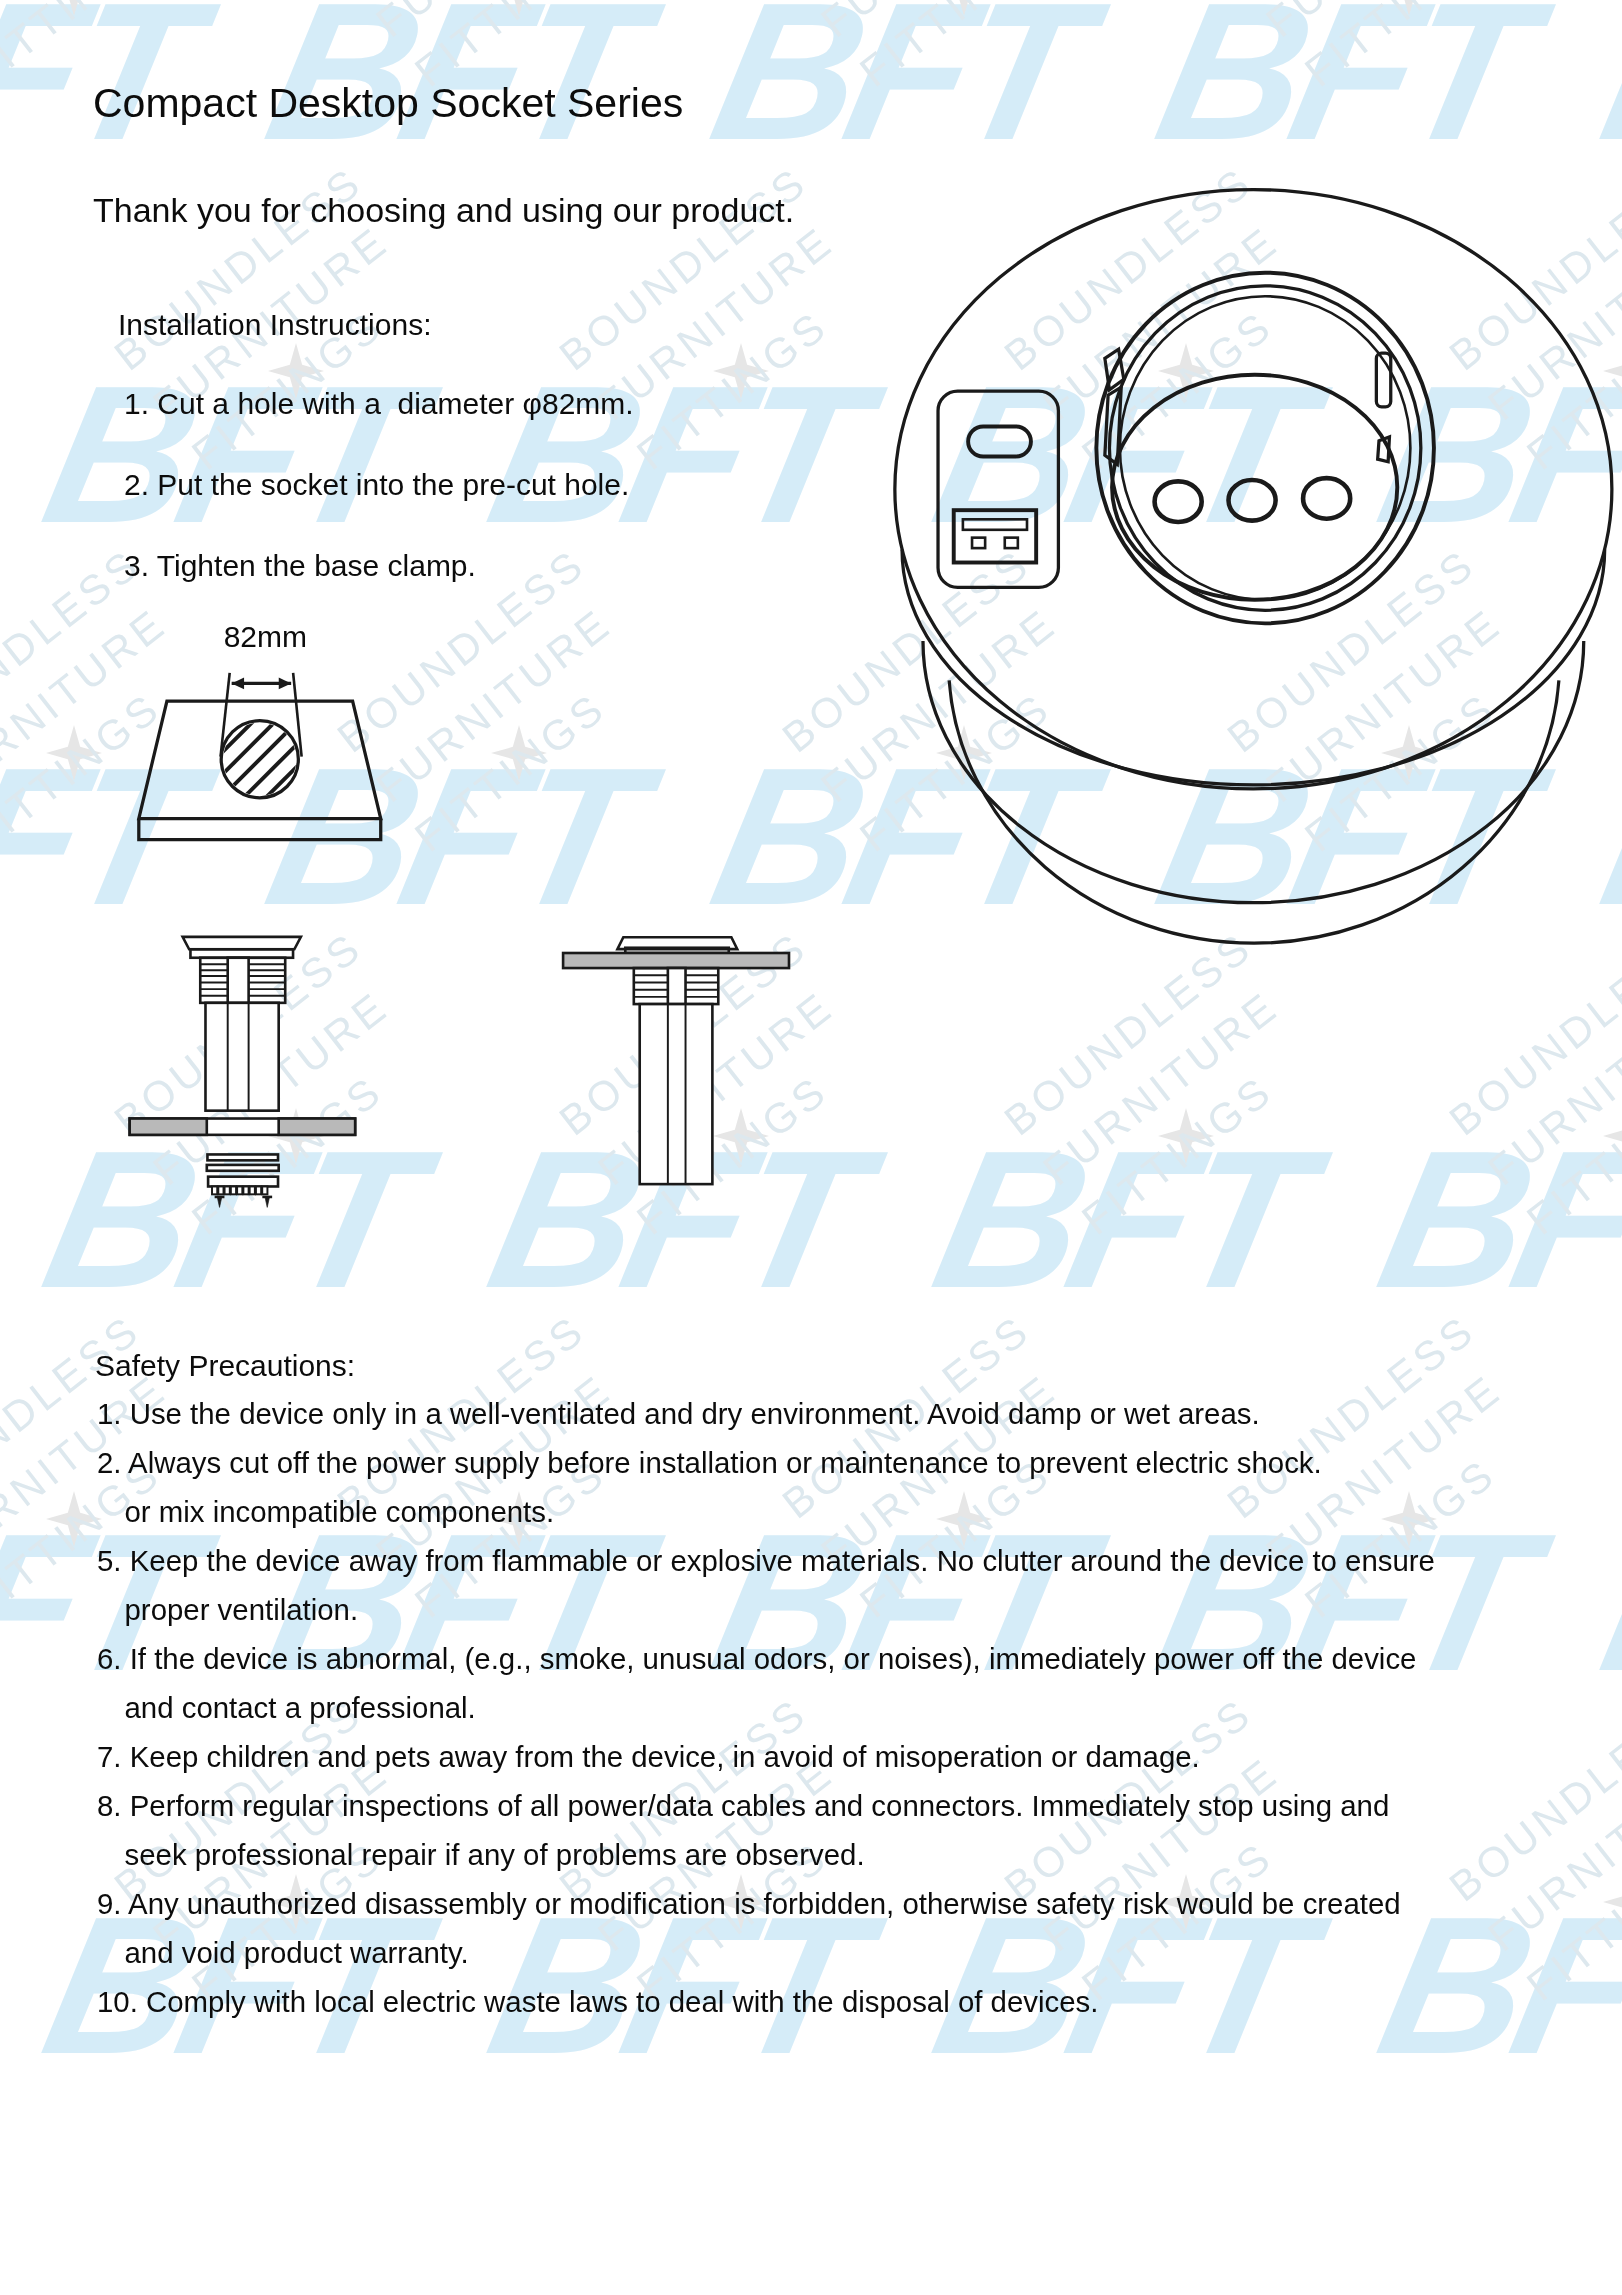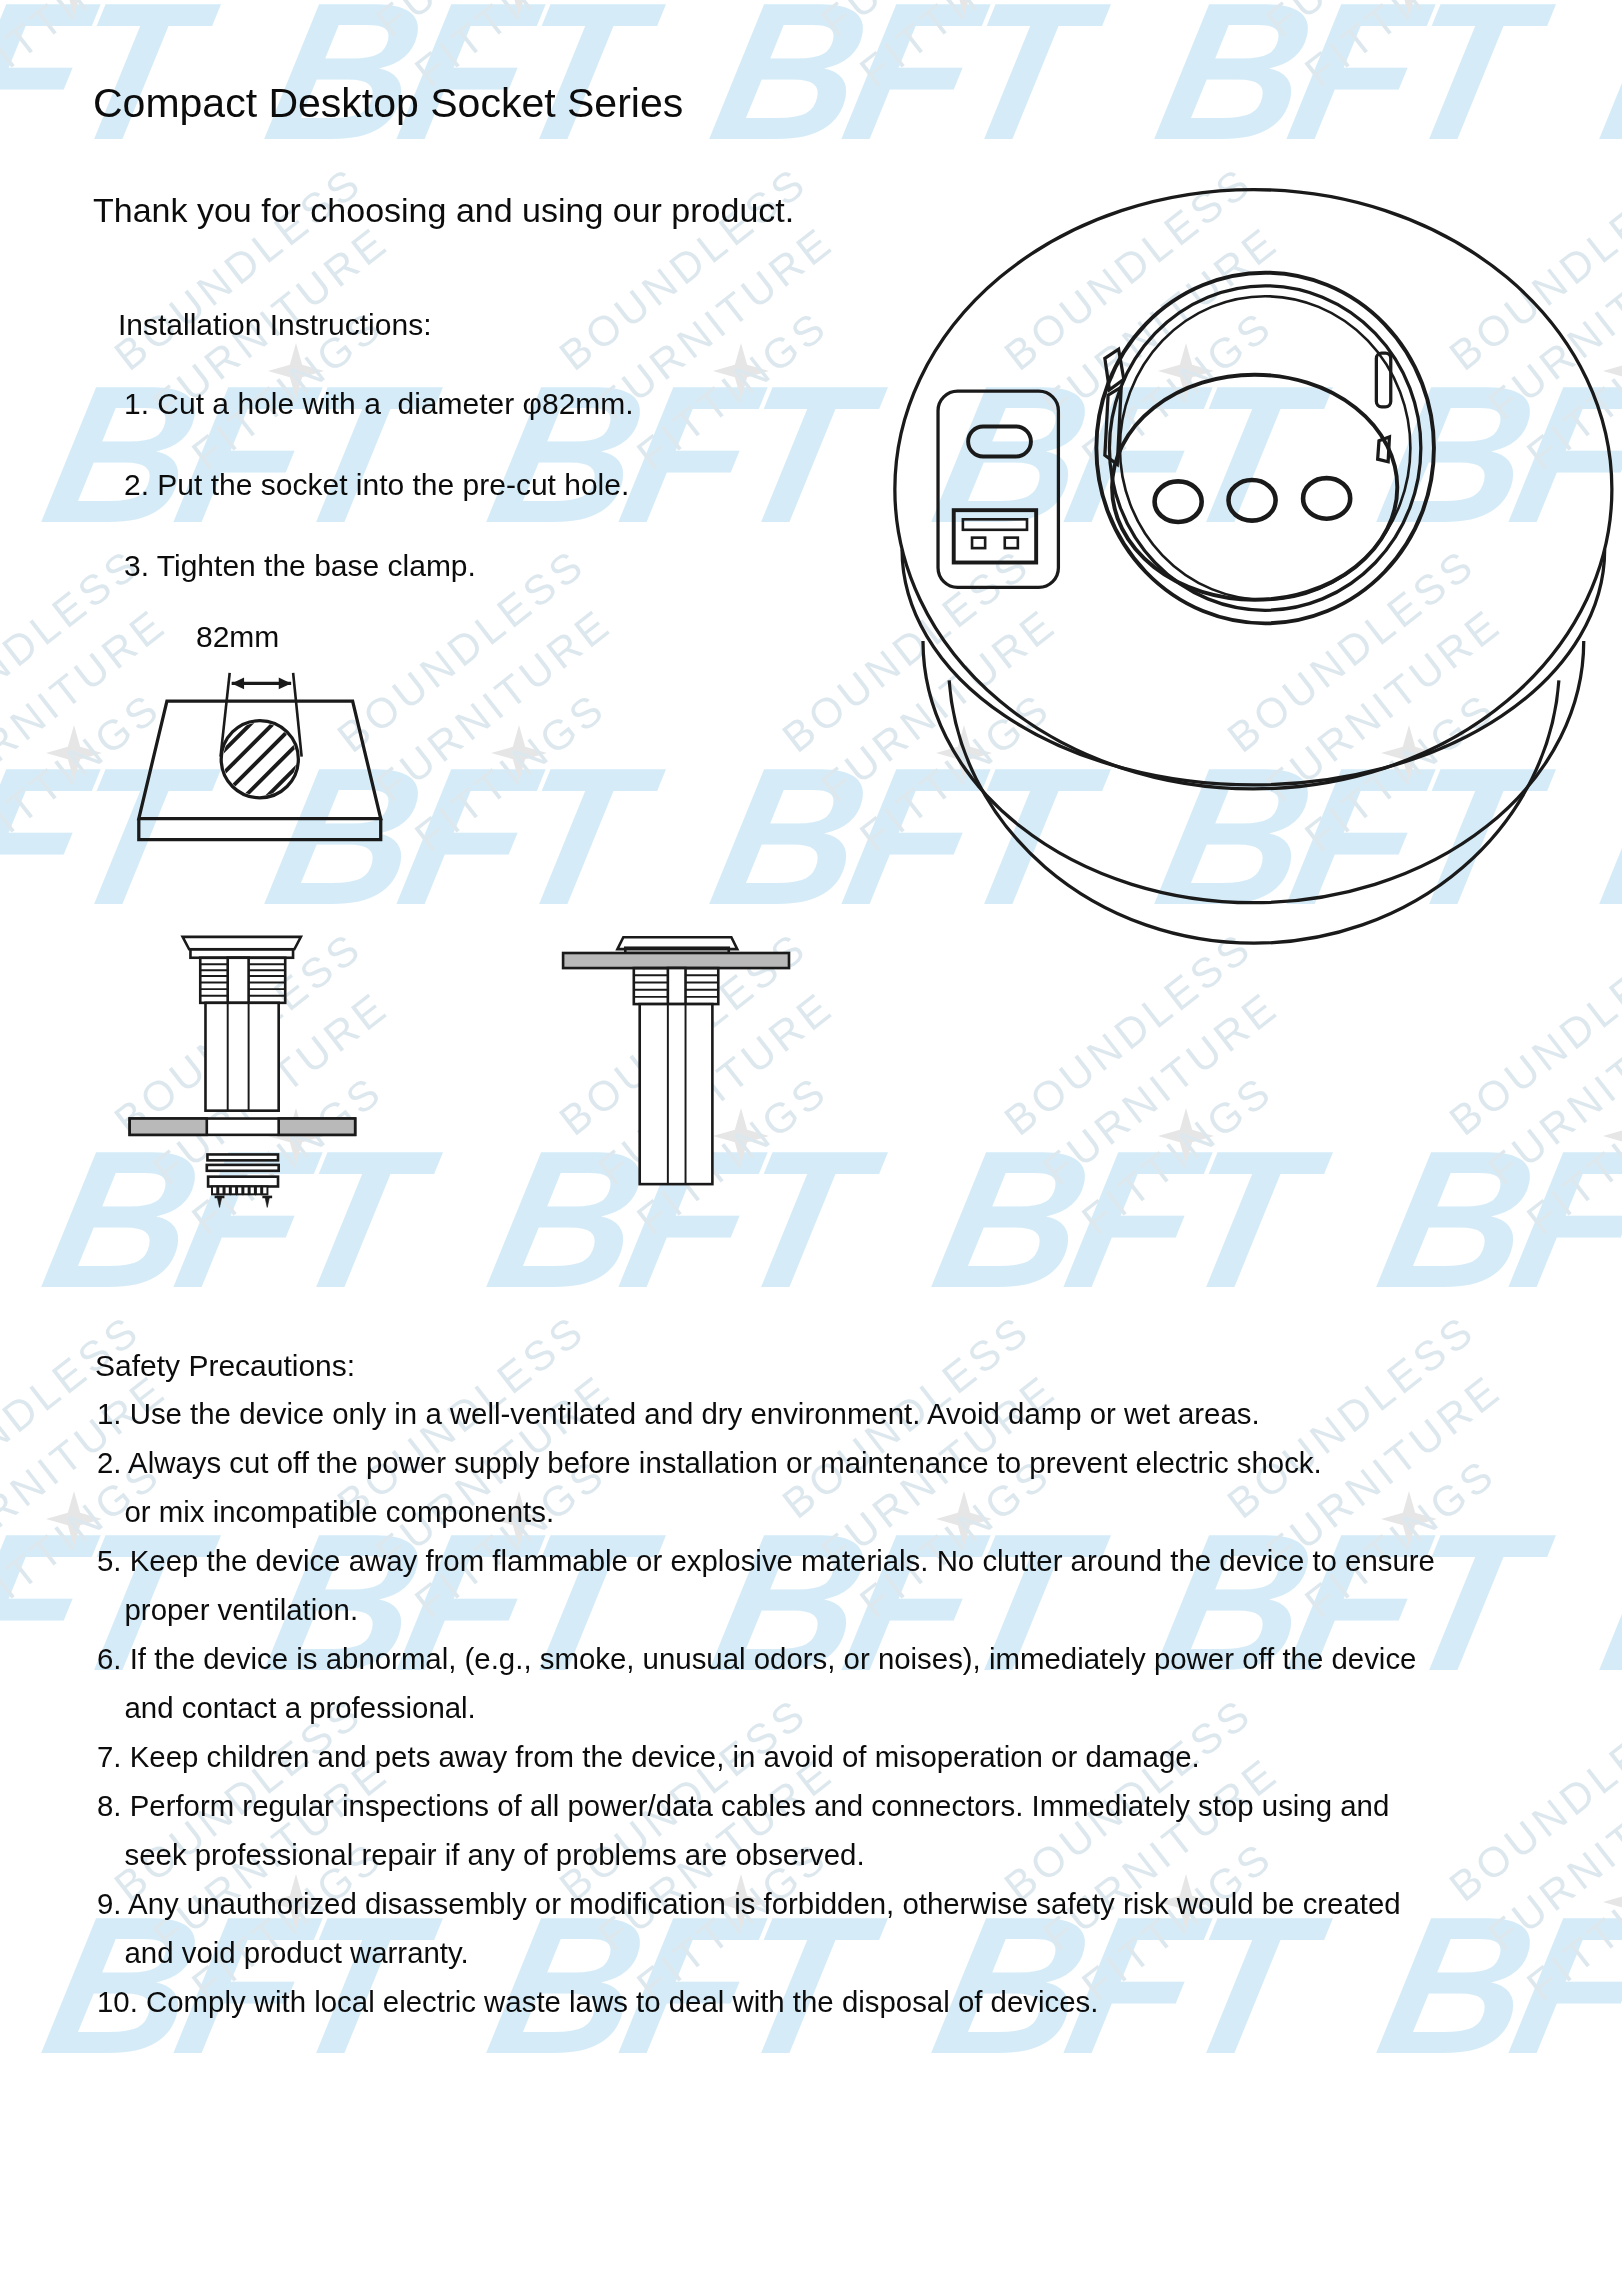--- a/index.html
+++ b/index.html
@@ -24,21 +24,21 @@
     font-size:42px;letter-spacing:4.6px;line-height:63px;white-space:nowrap;font-weight:400;
   }
   
   .content{position:absolute;left:0;top:0;width:1623px;height:1646px;z-index:1;}
   .abs{position:absolute;}
   #page-title{left:93px;top:80px;font-size:41px;}
   #intro-text{left:93px;top:191px;font-size:34px;}
   #install-heading{left:118px;top:308px;font-size:30px;}
   .step{left:124px;font-size:30px;white-space:pre-wrap;}
   #step-0{top:387px;} #step-1{top:468px;} #step-2{top:549px;}
-  #dim-label{left:196px;top:620px;width:111px;text-align:left;font-size:30px;}
+  #dim-label{left:196px;top:620px;width:111px;text-align:right;font-size:30px;}
   #safety-heading{left:95px;top:1349px;font-size:30px;}
   #safety-list{left:97px;top:1389px;width:1505px;}
   .safety-line{font-size:29.4px;line-height:49px;white-space:nowrap;}
   .safety-line.cont{padding-left:27.5px;}
   svg{position:absolute;overflow:visible;}
   .ln{fill:none;stroke:#1a1a1a;}
 </style>
 </head>
 <body>
 

